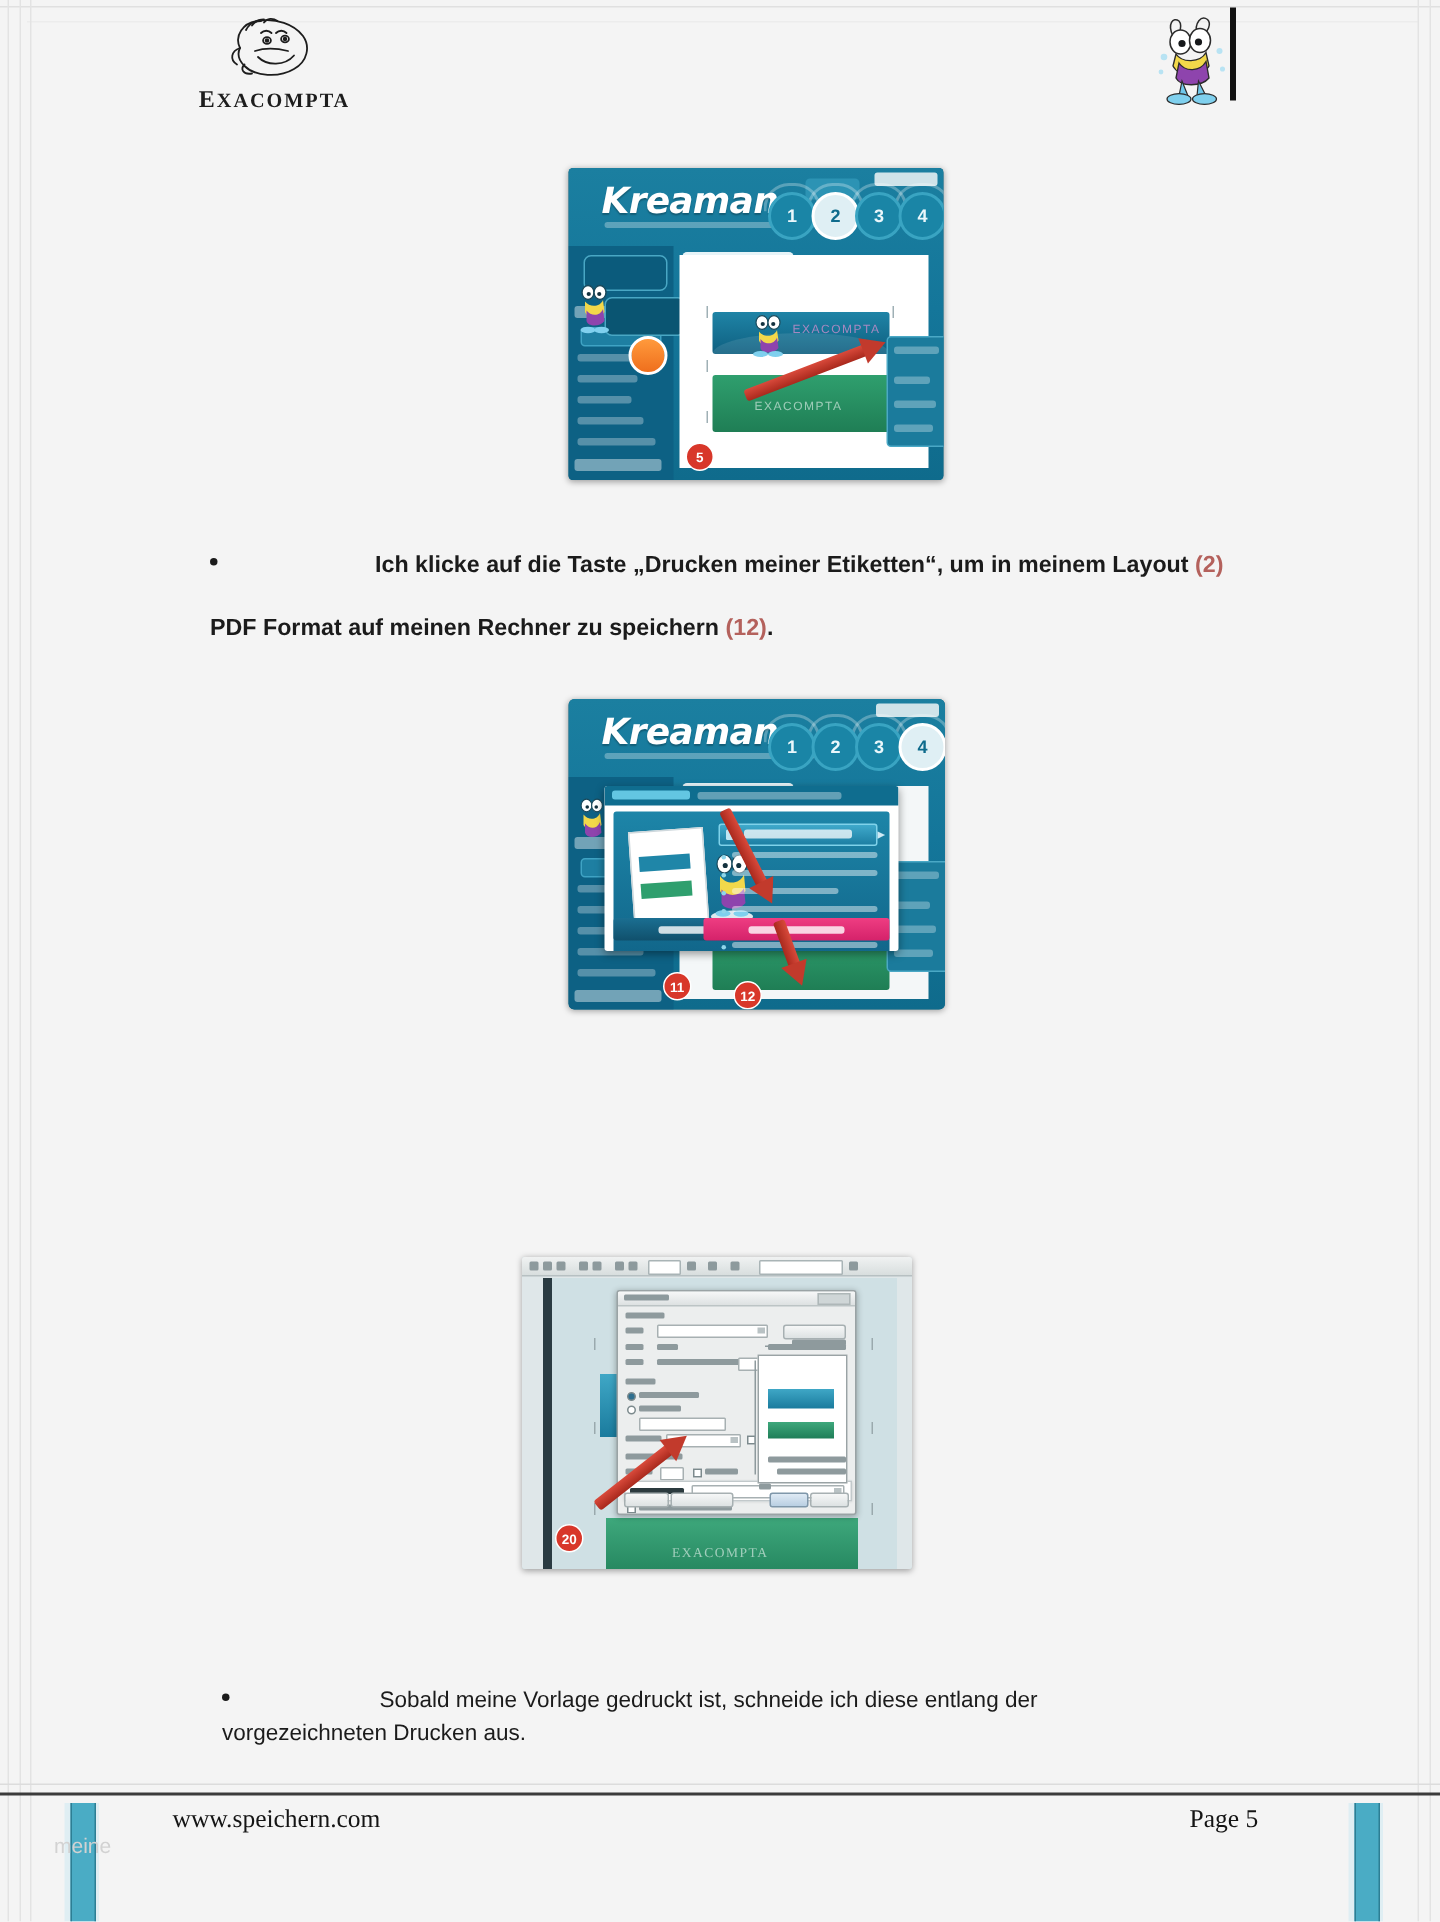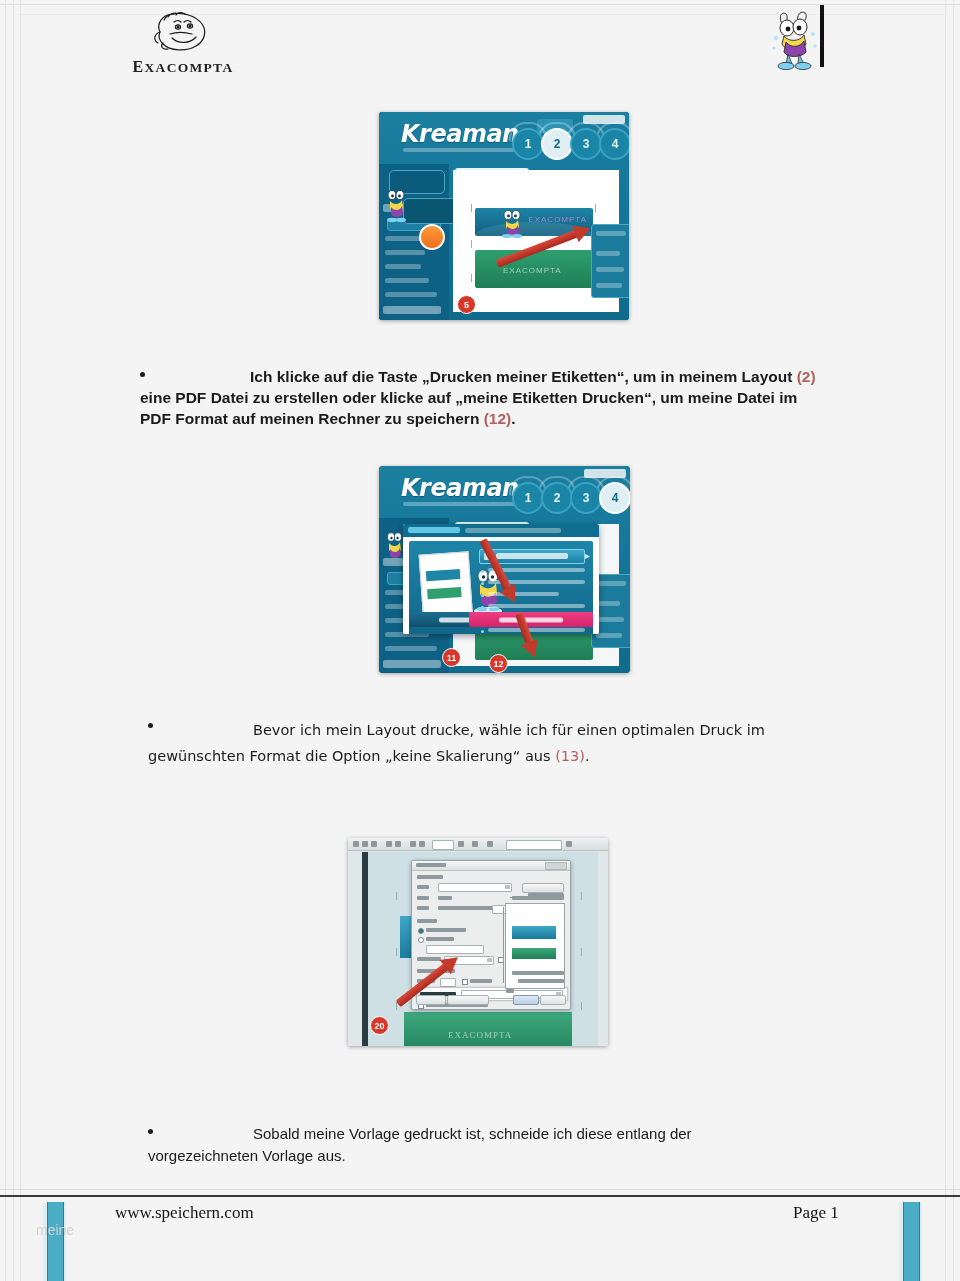--- a/index.html
+++ b/index.html
@@ -296,21 +296,21 @@
         <div class="head" style="left:84px;"></div>
       </div>
       <div class="marker" style="left:78px;top:183px;">5</div>
     </div>
   </div>
 
   <div class="para para-arial" style="left:140px;top:366px;width:700px;">
     <span class="bullet"></span>
     <span class="body">
       <span class="indent"></span><span>Ich klicke auf die Taste „Drucken meiner Etiketten“,  um in meinem Layout </span><span class="ref">(2)</span><br>
-      <span>eine PDF Datei zu erstellen oder klicke auf „meine Etiketten Drucken“,  um meine Datei im</span><br>
+      <br>
       <span>PDF Format auf meinen Rechner zu speichern </span><span class="ref">(12)</span><span>.</span>
     </span>
   </div>
 
   <div class="shot s2">
     <div class="k-app">
       <div class="k-top">
         <div class="k-logo">Kreaman</div>
         <div class="k-sub"></div>
         <div class="k-topright"></div>
@@ -425,27 +425,20 @@
       </div>
       <div class="arrow" style="left:140px;top:148px;width:46px;transform:rotate(70deg);">
         <div class="shaft" style="width:32px;"></div>
         <div class="head" style="left:30px;"></div>
       </div>
       <div class="marker" style="left:63px;top:182px;">11</div>
       <div class="marker" style="left:110px;top:188px;">12</div>
     </div>
   </div>
 
-  <div class="para para-calibri" style="left:148px;top:717px;width:700px;">
-    <span class="bullet"></span>
-    <span class="body">
-      <span class="indent-sm"></span><span>Bevor ich mein Layout drucke,  wähle ich für einen optimalen Druck im</span><br>
-      <span>gewünschten Format die Option „keine Skalierung“ aus </span><span class="ref">(13)</span><span>.</span>
-    </span>
-  </div>
 
   <div class="shot s3">
     <div class="pdf-app">
       <div class="pdf-toolbar">
         <div class="tb-ic" style="left:5px;"></div>
         <div class="tb-ic" style="left:14px;"></div>
         <div class="tb-ic" style="left:23px;"></div>
         <div class="tb-ic" style="left:38px;"></div>
         <div class="tb-ic" style="left:47px;"></div>
         <div class="tb-ic" style="left:62px;"></div>
@@ -543,27 +536,27 @@
         <div class="head" style="left:60px;"></div>
       </div>
       <div class="marker" style="left:22px;top:178px;">20</div>
     </div>
   </div>
 
   <div class="para para-arial2" style="left:148px;top:1123px;width:700px;">
     <span class="bullet"></span>
     <span class="body">
       <span class="indent-sm"></span><span>Sobald meine Vorlage gedruckt ist,  schneide ich diese entlang der</span><br>
-      <span>vorgezeichneten Vorlage aus.</span>
+      <span>vorgezeichneten Drucken aus.</span>
     </span>
   </div>
 
   <div class="footer-rule-thin"></div>
   <div class="footer-rule"></div>
   <div class="side-bar-halo left"></div>
   <div class="side-bar-halo right"></div>
   <div class="side-bar left"></div>
   <div class="side-bar right"></div>
   <div class="watermark">meine</div>
   <div class="footer-url">www.speichern.com</div>
-  <div class="footer-page">Page 1</div>
+  <div class="footer-page">Page 5</div>
 
 </div>
 
 </body></html>

